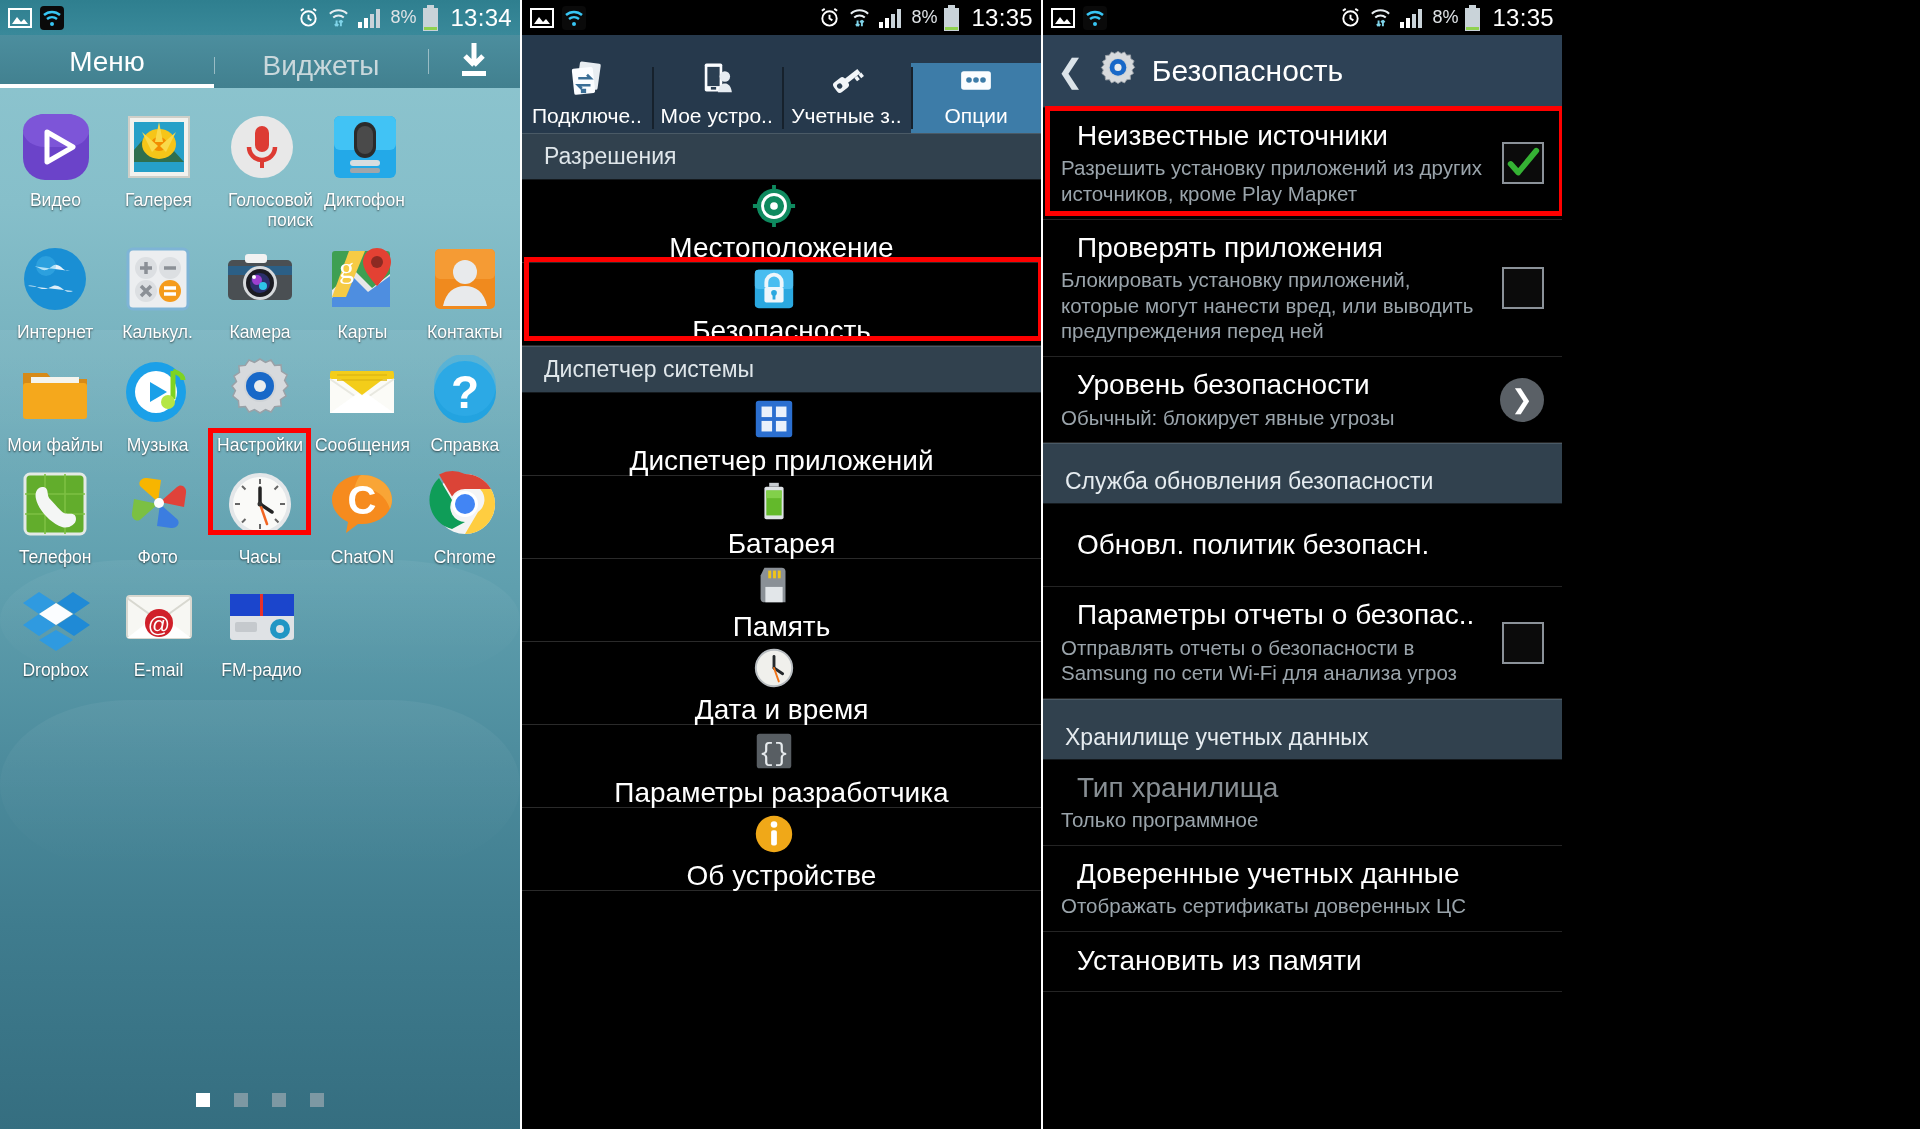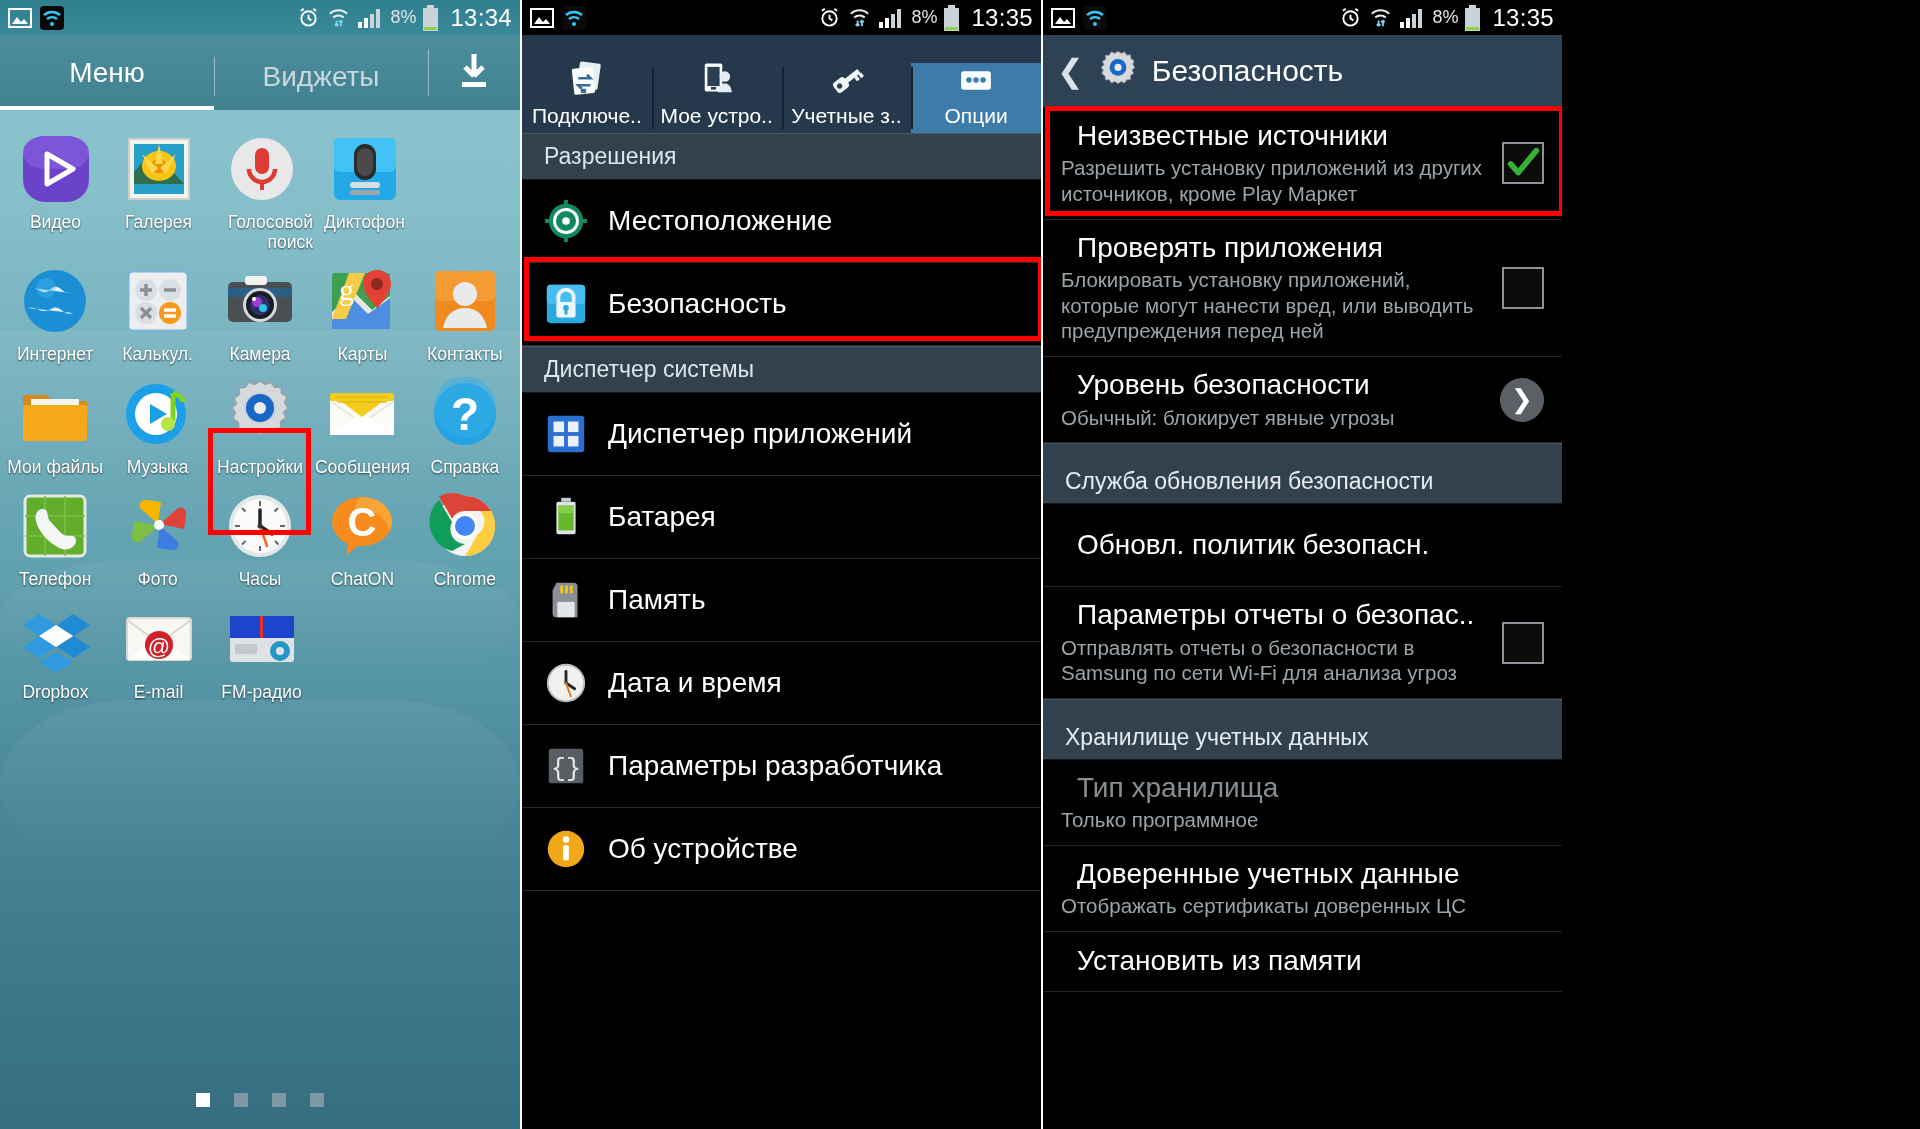--- a/index.html
+++ b/index.html
@@ -16,21 +16,21 @@
   .w3{ top:700px; height:170px; background:linear-gradient(180deg,rgba(255,255,255,.05),rgba(255,255,255,0)); border-radius:50% / 100%; }
 
   .statusbar{ height:35px; background:#000; display:flex; align-items:center;
     padding:0 8px; position:relative; z-index:5; }
   .sb-left{ display:flex; align-items:center; gap:8px; }
   .sb-right{ margin-left:auto; display:flex; align-items:center; gap:7px; }
   .sb-time{ color:#fff; font-size:24px; letter-spacing:.3px; padding-left:5px; }
   .sb-pct{ color:#dfe3e6; font-size:18px; }
   .ico{ display:inline-block; line-height:0; }
 
-  .p1-tabs{ height:75px; display:flex; position:relative; z-index:4;
+  .p1-tabs{ height:53px; display:flex; position:relative; z-index:4;
     background:linear-gradient(180deg,#4c8e9e 0%,#41808f 100%); }
   .p1-tab{ flex:1; display:flex; align-items:center; justify-content:center;
     font-size:28px; color:#c9d8dc; }
   .p1-tab.active{ color:#ffffff; box-shadow:inset 0 -4px 0 #ffffff; }
   .p1-tab.wid{ position:relative;margin-top:8px; }
   .p1-tab.wid:before{ content:""; position:absolute; left:0; top:14px; bottom:14px; width:1px;
     background:rgba(255,255,255,.45); }
   .p1-dl{ width:92px; display:flex; align-items:center; justify-content:center; position:relative; }
   .p1-dl:before{ content:""; position:absolute; left:0; top:14px; bottom:14px; width:1px;
     background:rgba(255,255,255,.45); }
@@ -56,21 +56,21 @@
     padding-bottom:5px; position:relative; background:#26394c;margin-top:28px; }
   .p2-tab + .p2-tab:before{ content:""; position:absolute; left:0; top:4px; bottom:4px; width:2px;
     background:#16212c; }
   .p2-tab.active{ background:#3d7ca8; }
   .p2-tab .tl{ font-size:21px; color:#ffffff; white-space:nowrap; }
   .p2-tab .ti{ height:44px; display:flex; align-items:flex-end; margin-bottom:3px; }
 
   .sec-head{ background:#31414e; color:#dfe6ea; font-size:23px; padding:9px 0 9px 22px;
     border-top:1px solid #4a5a66; border-bottom:1px solid #14191d; }
   .li{ display:flex; align-items:center; height:83px; padding:0 18px;
-    border-bottom:1px solid #2a2a2a; background:#000; }
+    border-bottom:1px solid #2a2a2a; background:#000;flex-direction:column; }
   .li .li-ic{ width:52px; height:52px; margin-right:16px; display:flex;
     align-items:center; justify-content:center; flex:0 0 52px; }
   .li .li-tx{ font-size:28px; color:#ffffff; }
   .redbox2{ position:absolute; border:5px solid #ff0000; left:2px; top:257px;
     width:519px; height:84px; z-index:6; }
 
   
   .panel3{ width:521px; height:1129px; background:#000; position:relative; overflow:hidden;
     border-left:2px solid #ffffff; }
   .p3-head{ height:73px; background:#2e4256; display:flex; align-items:center; padding-left:14px;

